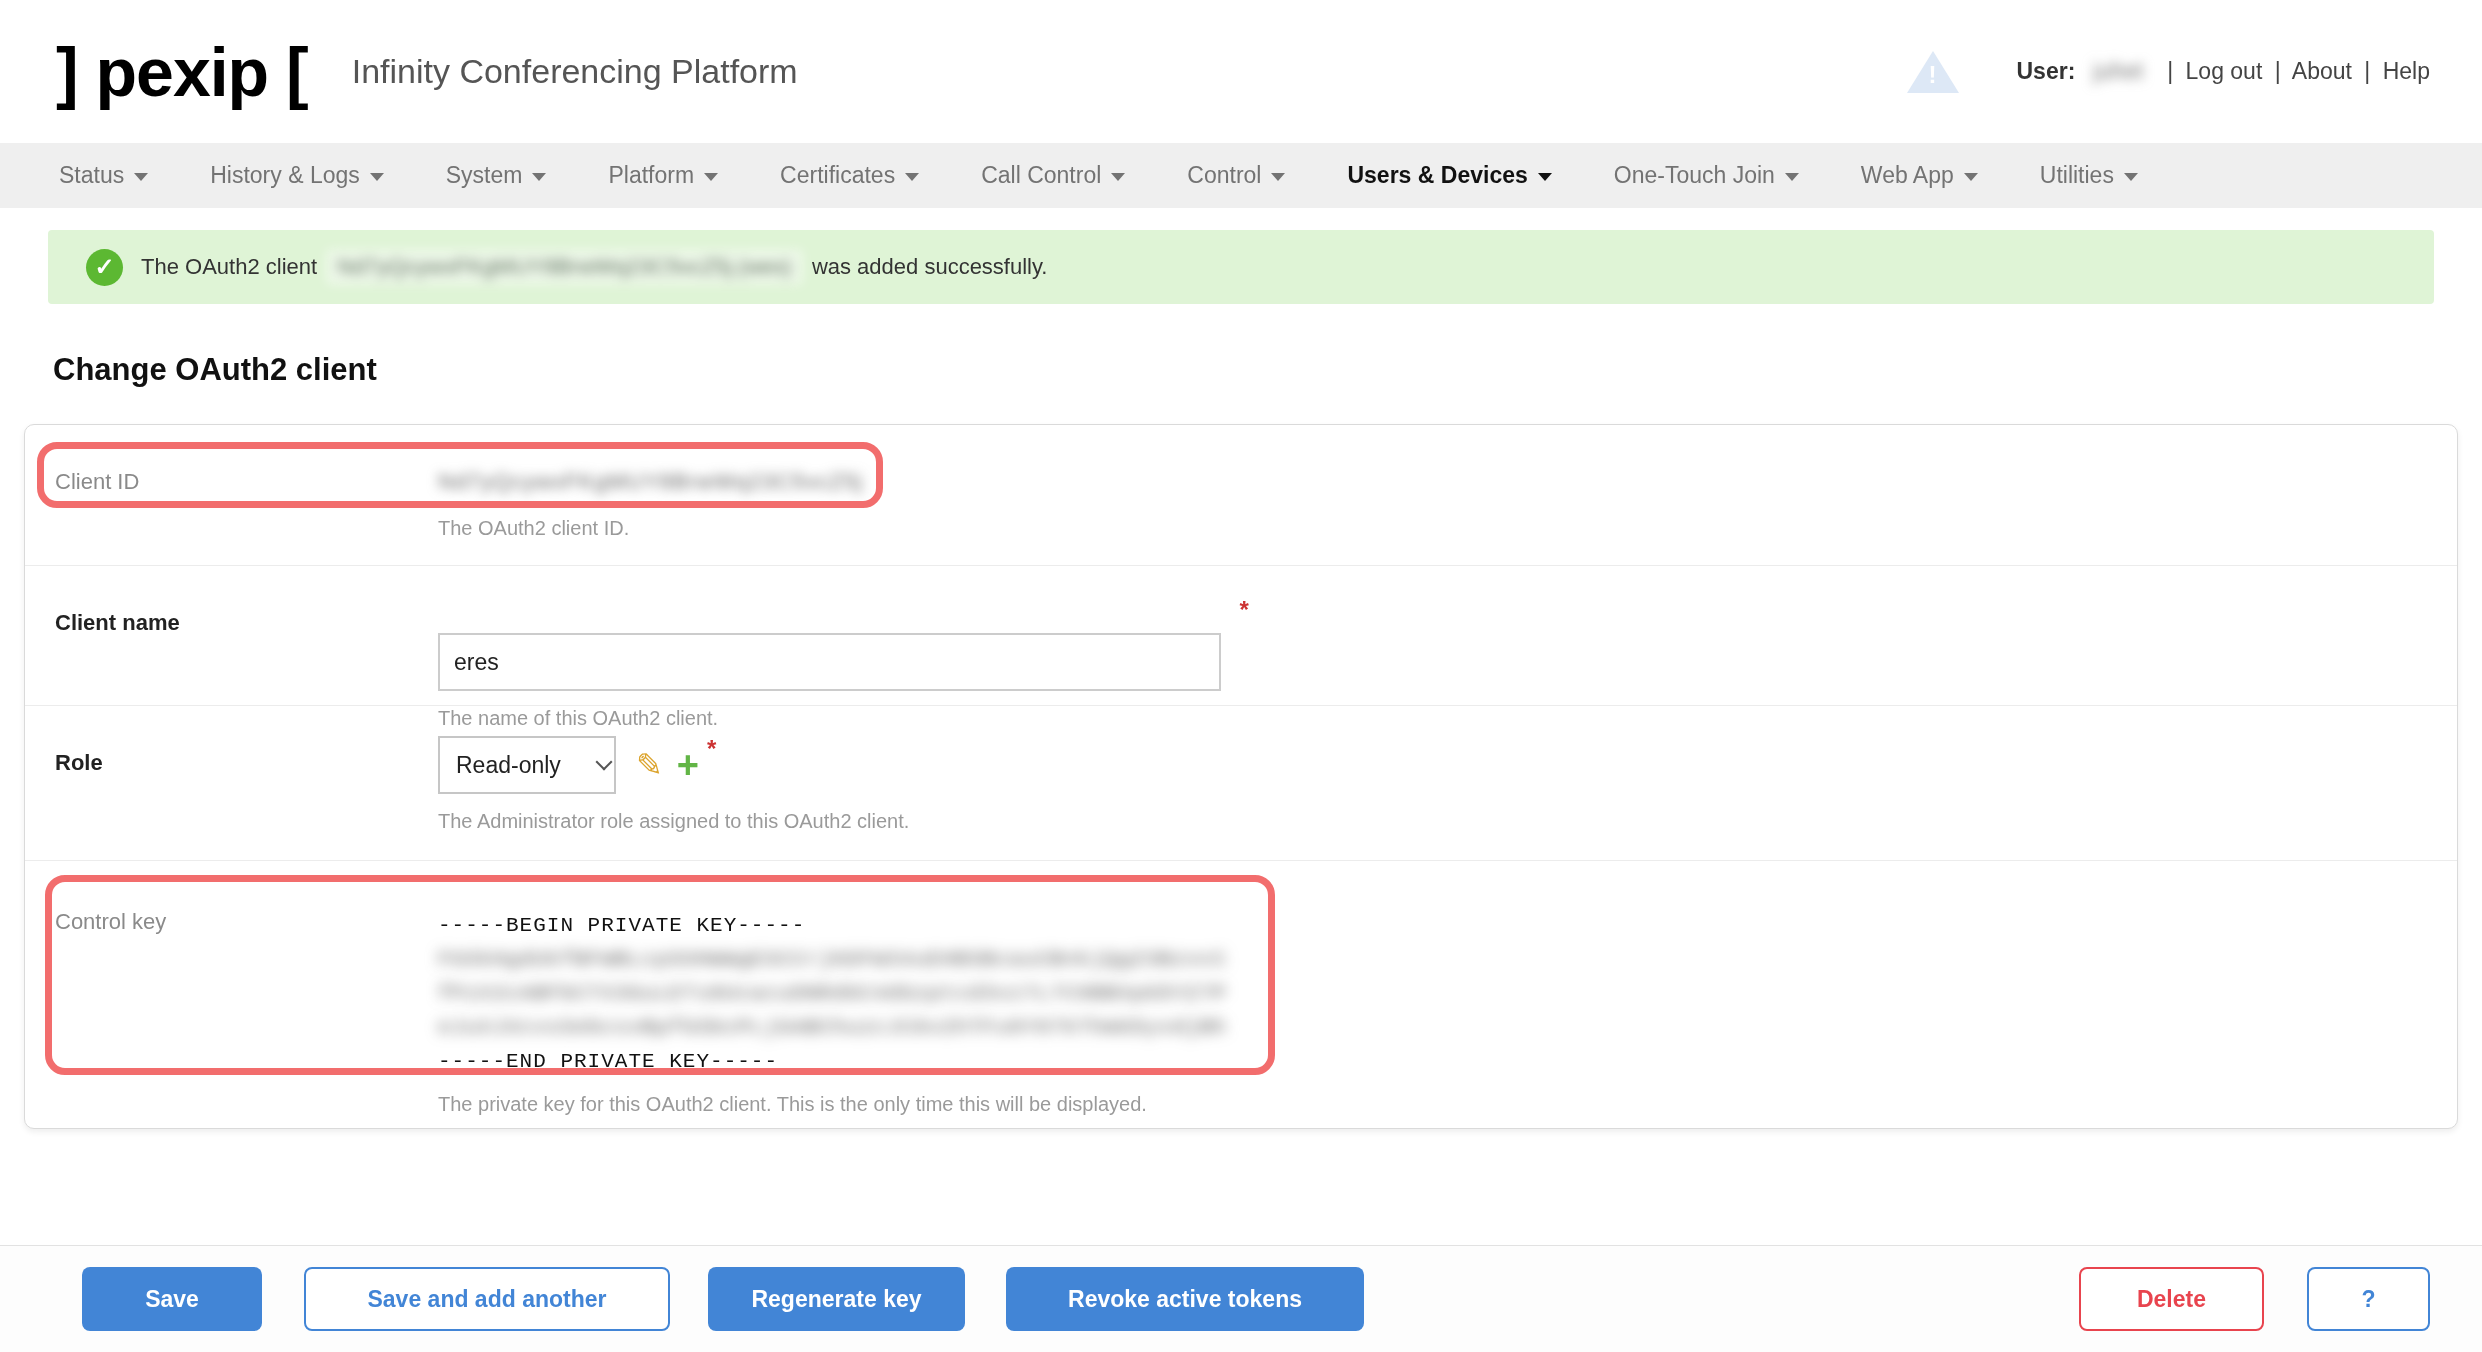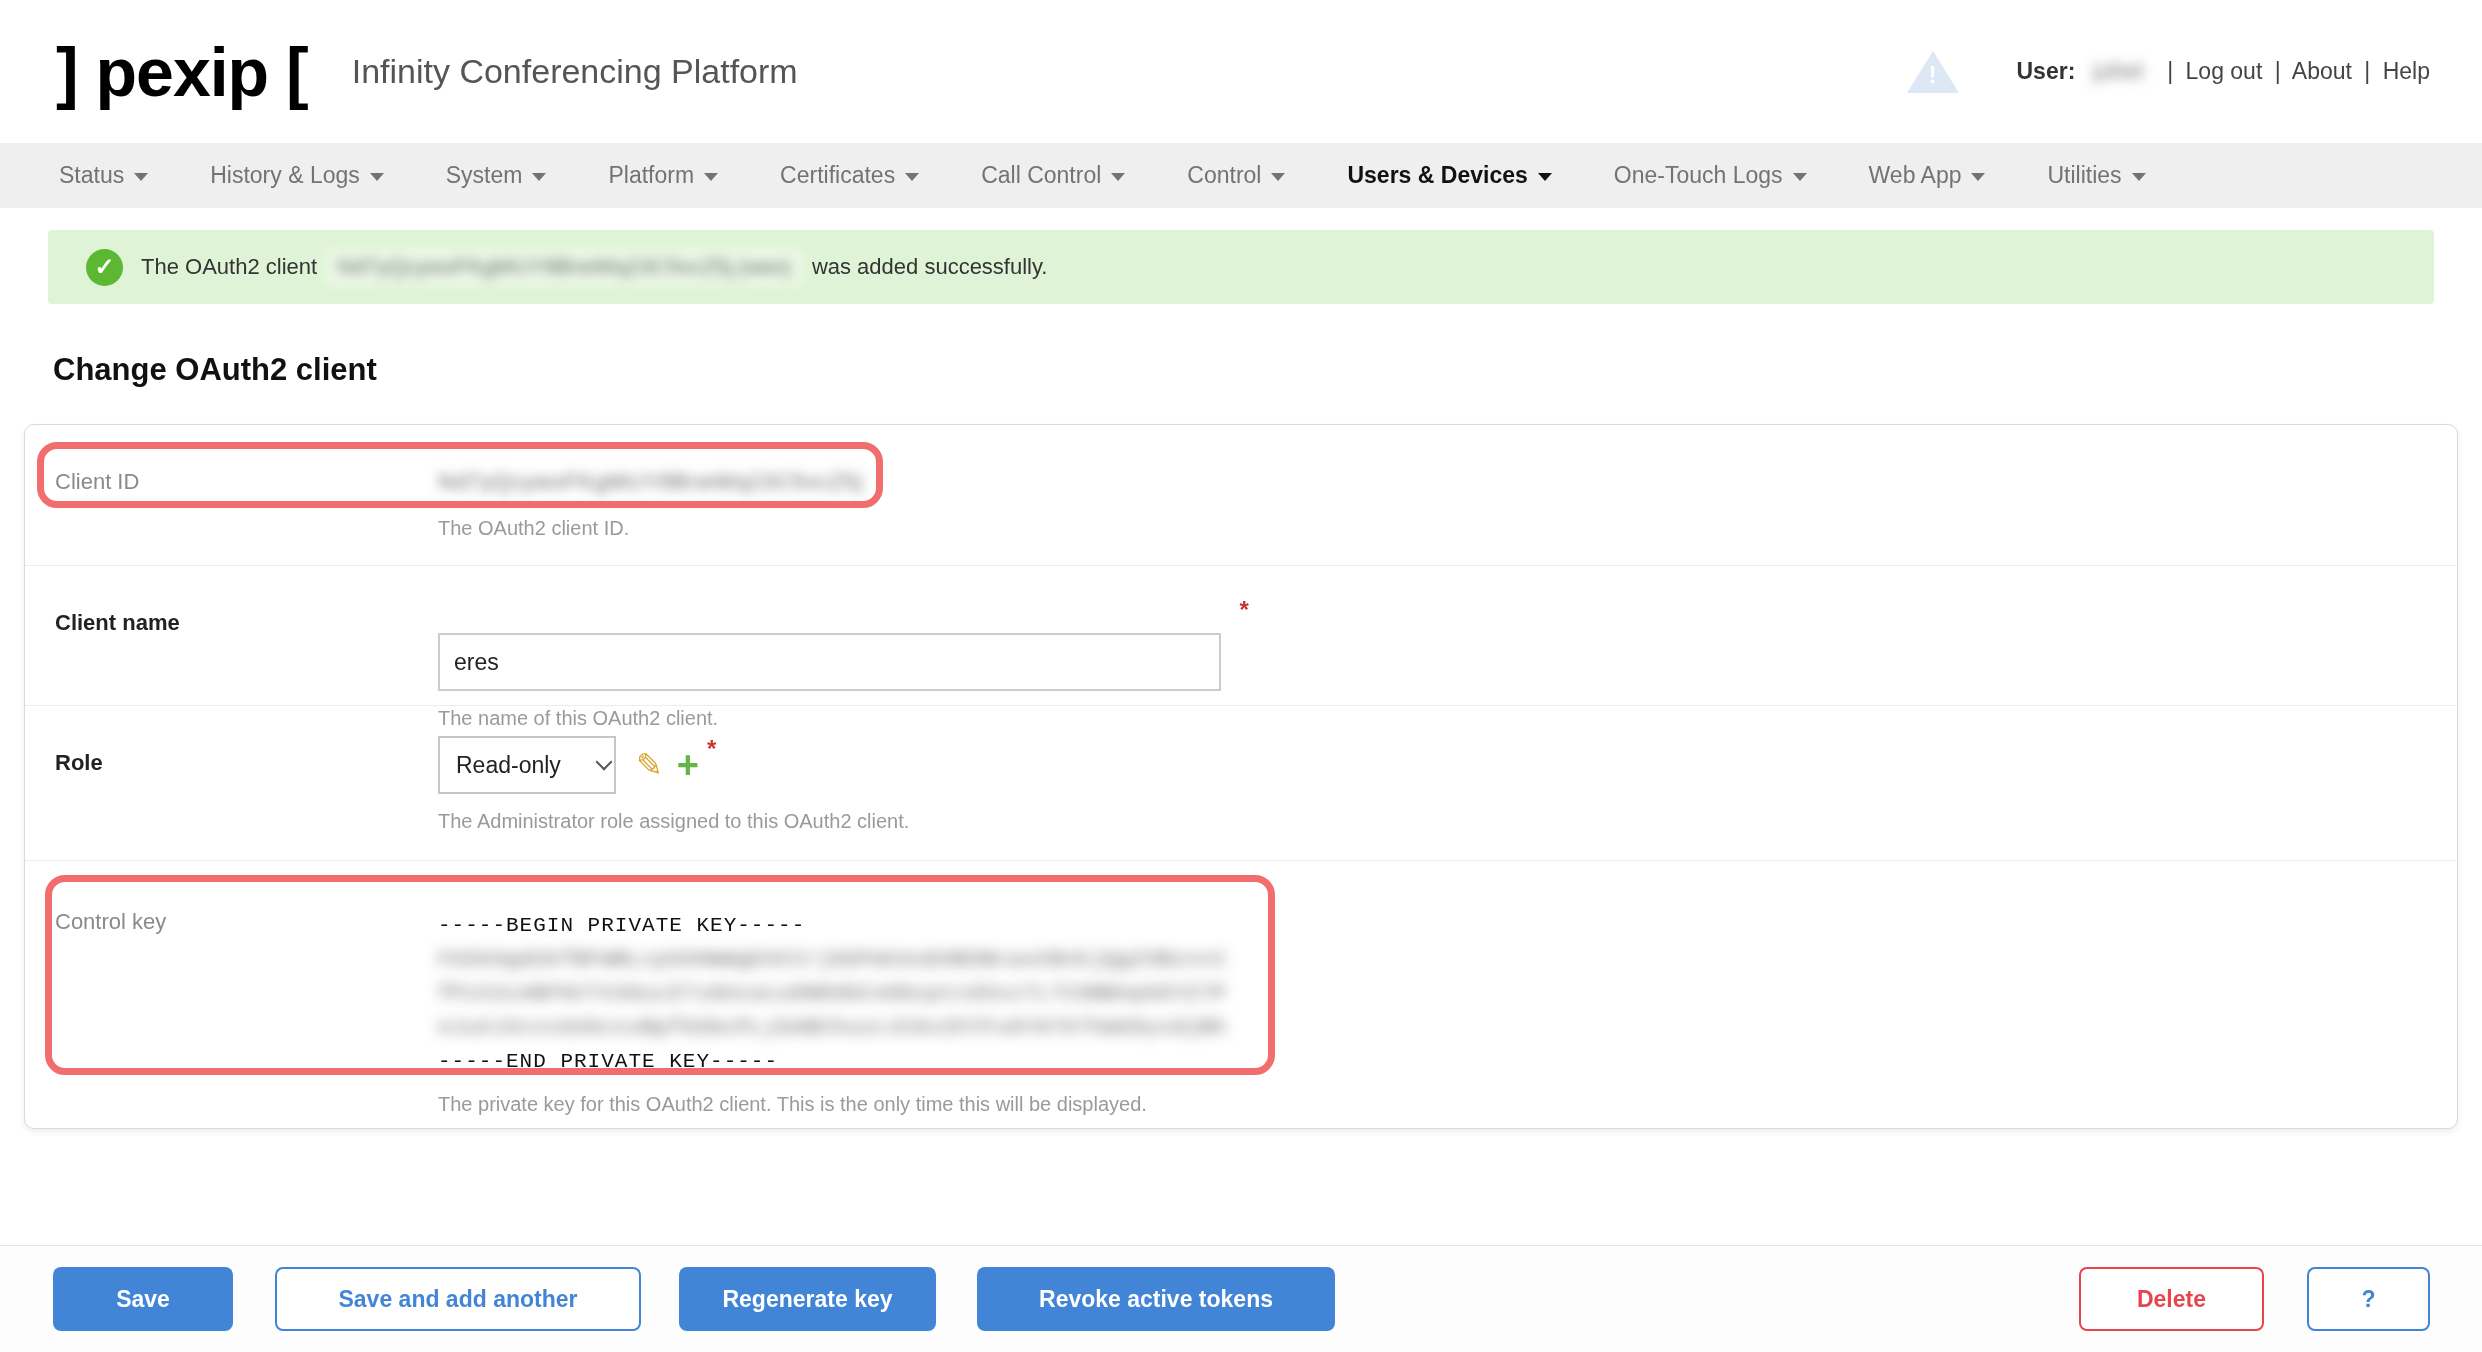--- a/index.html
+++ b/index.html
@@ -123,21 +123,21 @@
 
   
   .footer {
     position:absolute; left:0; right:0; top:1245px; bottom:0;
     border-top:1px solid #e2e2e2; background:#fdfdfd;
     display:flex; align-items:center; padding:0 52px 0 53px;
   }
   .btn {
     height:64px; border-radius:8px; font-family:"Liberation Sans", sans-serif;
     font-size:23px; font-weight:bold; cursor:pointer; border:none;
-    display:inline-flex; align-items:center; justify-content:center;
+    display:inline-flex; align-items:center; justify-content:center;margin-left:29px;
   }
   .btn-primary { background:#4285d6; color:#fff; }
   .btn-outline { background:#fff; color:#4285d6; border:2px solid #4285d6; }
   .btn-danger { background:#fff; color:#e8444e; border:2px solid #e8444e; }
   .btn-save { width:180px; }
   .btn-saveadd { width:366px; margin-left:42px; }
   .btn-regen { width:257px; margin-left:38px; }
   .btn-revoke { width:358px; margin-left:41px; }
   .btn-delete { width:185px; margin-left:auto; }
   .btn-help { width:123px; margin-left:43px; }
@@ -193,21 +193,21 @@
     </div>
   <div class="nav-item">
       <span>Control</span>
       <span class="caret"></span>
     </div>
   <div class="nav-item active">
       <span>Users &amp; Devices</span>
       <span class="caret"></span>
     </div>
   <div class="nav-item">
-      <span>One-Touch Logs</span>
+      <span>One-Touch Join</span>
       <span class="caret"></span>
     </div>
   <div class="nav-item">
       <span>Web App</span>
       <span class="caret"></span>
     </div>
   <div class="nav-item">
       <span>Utilities</span>
       <span class="caret"></span>
     </div>

